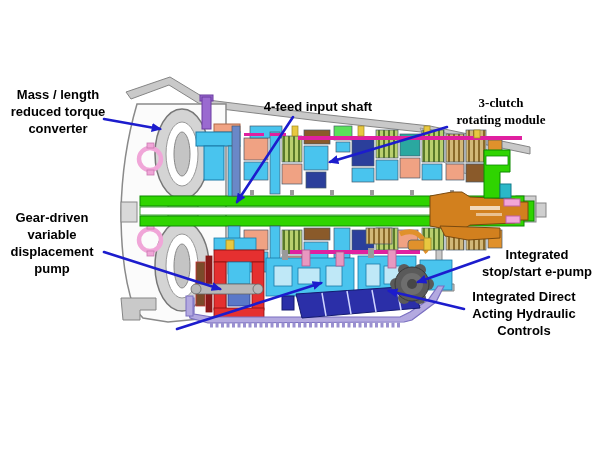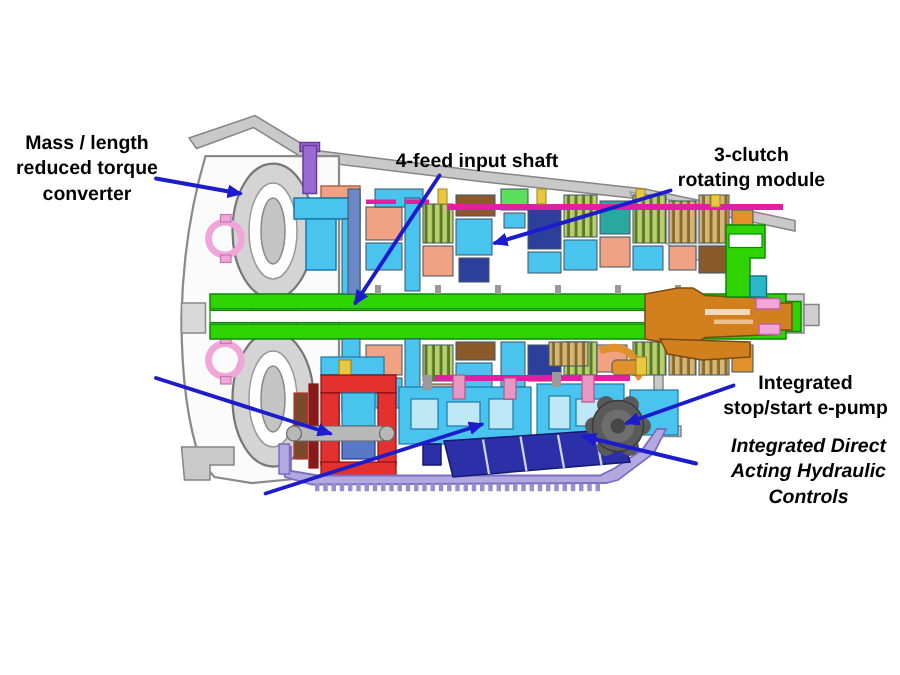--- a/index.html
+++ b/index.html
@@ -237,21 +237,25 @@
     <line x1="177" y1="329" x2="321" y2="283" marker-end="url(#ah)"></line>
     <line x1="489" y1="257" x2="418" y2="282" marker-end="url(#ah)"></line>
     <line x1="464" y1="309" x2="389" y2="291" marker-end="url(#ah)"></line>
   </g>
 </svg>
 
 <div class="callout" style="left:6px;   top:86px;  width:104px;">Mass / length
 reduced torque
 converter</div>
 <div class="callout" style="left:252px; top:98px;  width:132px;">4-feed input shaft</div>
-<div class="callout" style="left:440px; top:94px;  width:122px;">3-clutch
+<div class="callout" style="left:440px; top:94px;  width:122px;font-family:Liberation Serif, serif;">3-clutch
 rotating module</div>
+<div class="callout" style="left:0px;   top:209px; width:104px;">Gear-driven
+variable
+displacement
+pump</div>
 <div class="callout" style="left:476px; top:230px; width:122px;margin-top:16px;">Integrated
 stop/start e-pump</div>
-<div class="callout" style="left:477px; top:288px; width:124px;font-style:italic;">Integrated Direct
+<div class="callout" style="left:462px; top:288px; width:124px;">Integrated Direct
 Acting Hydraulic
 Controls</div>
 
 </div>
 
 </body></html>

